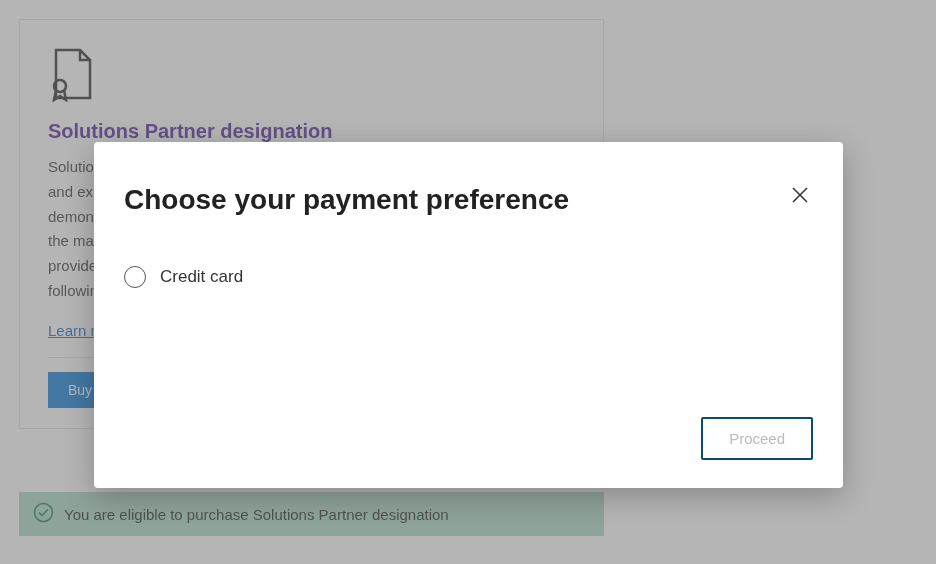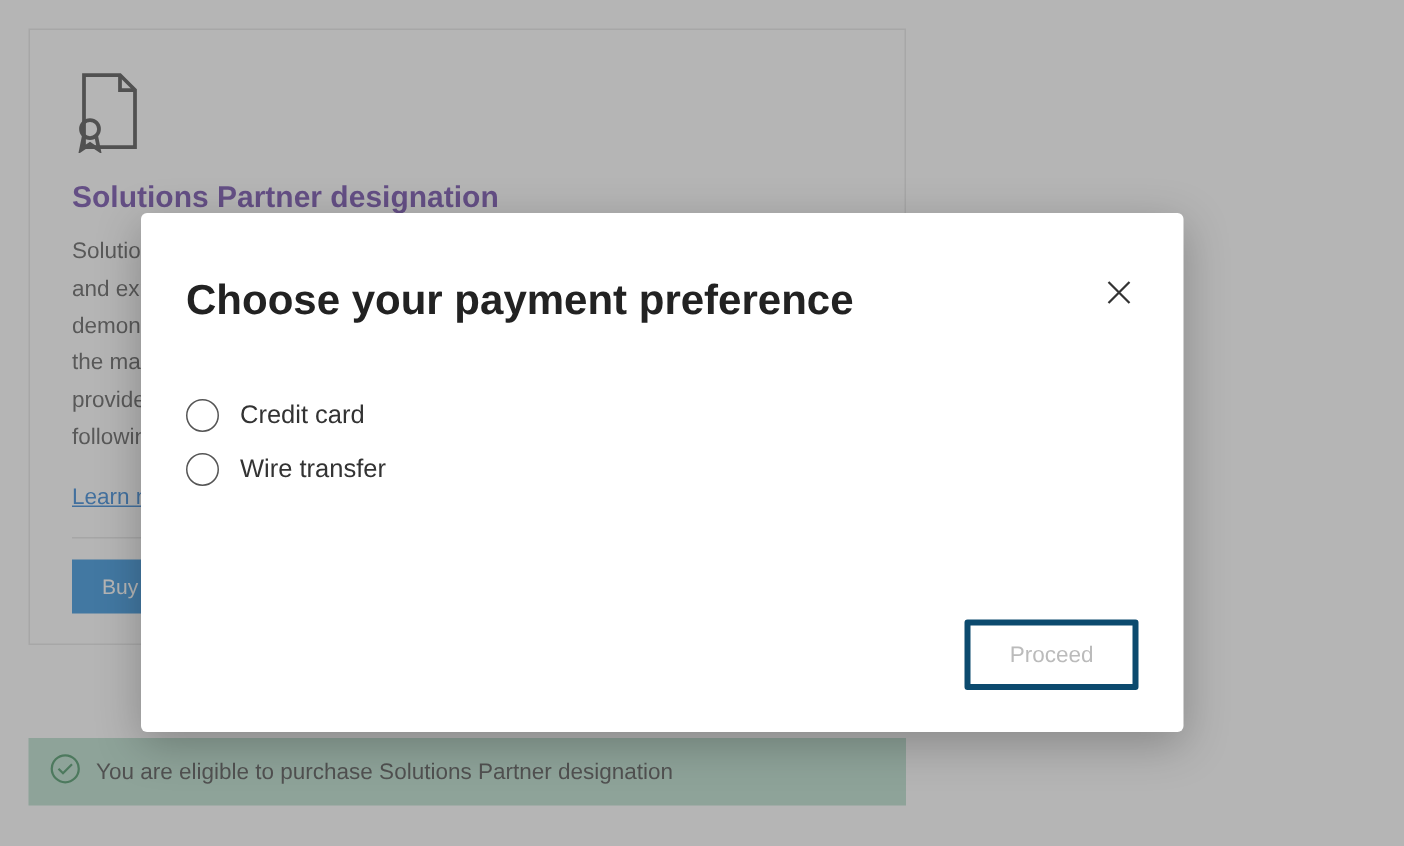--- a/index.html
+++ b/index.html
@@ -75,21 +75,21 @@
     .overlay {
       position: absolute;
       inset: 0;
       background: rgba(120,120,120,0.55);
       z-index: 10;
     }
     .modal {
       position: absolute;
       left: 94px;
       top: 142px;
-      width: 695px;
+      width: 749px;
       height: 346px;
       background: #fff;
       border-radius: 4px;
       box-shadow: 0 8px 30px rgba(0,0,0,0.25);
       z-index: 20;
       padding: 42px 30px 28px 30px;
       display: flex;
       flex-direction: column;
     }
     .modal-header {
@@ -132,21 +132,21 @@
       font-size: 17px;
       color: #333;
     }
     .modal-footer {
       margin-top: auto;
       display: flex;
       justify-content: flex-end;
     }
     .proceed-button {
       background: #fff;
-      border: 4px solid #0c4a6e;
+      border: 2px solid #0c4a6e;
       color: #bbb;
       padding: 11px 26px;
       font-size: 15px;
       cursor: not-allowed;
       border-radius: 2px;
       margin-left: 19px;
     }
   </style>
 </head>
 <body>
@@ -188,21 +188,17 @@
           <path d="M2 2 L16 16 M16 2 L2 16" stroke="#333" stroke-width="1.5"></path>
         </svg>
       </span>
     </button>
   </div>
   <div class="radio-group">
     <label class="radio-item">
       <span class="radio-circle"></span>
       <span class="radio-label">Credit card</span>
     </label>
-    <label class="radio-item">
-      <span class="radio-circle"></span>
-      <span class="radio-label">Wire transfer</span>
-    </label>
   </div>
   <div class="modal-footer">
     <button class="proceed-button" disabled="">Proceed</button>
   </div>
 </div>
 
 </body></html>

